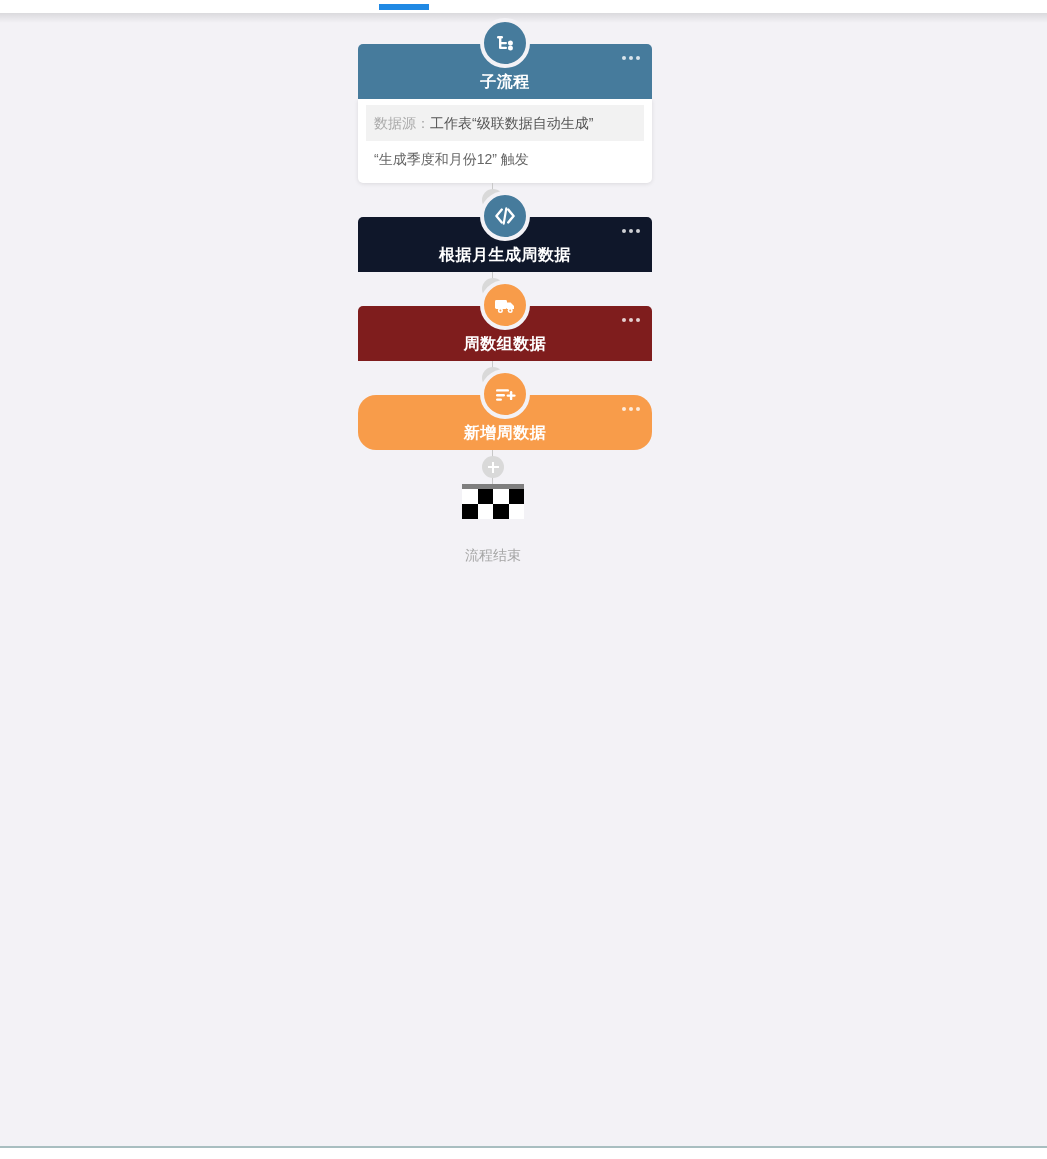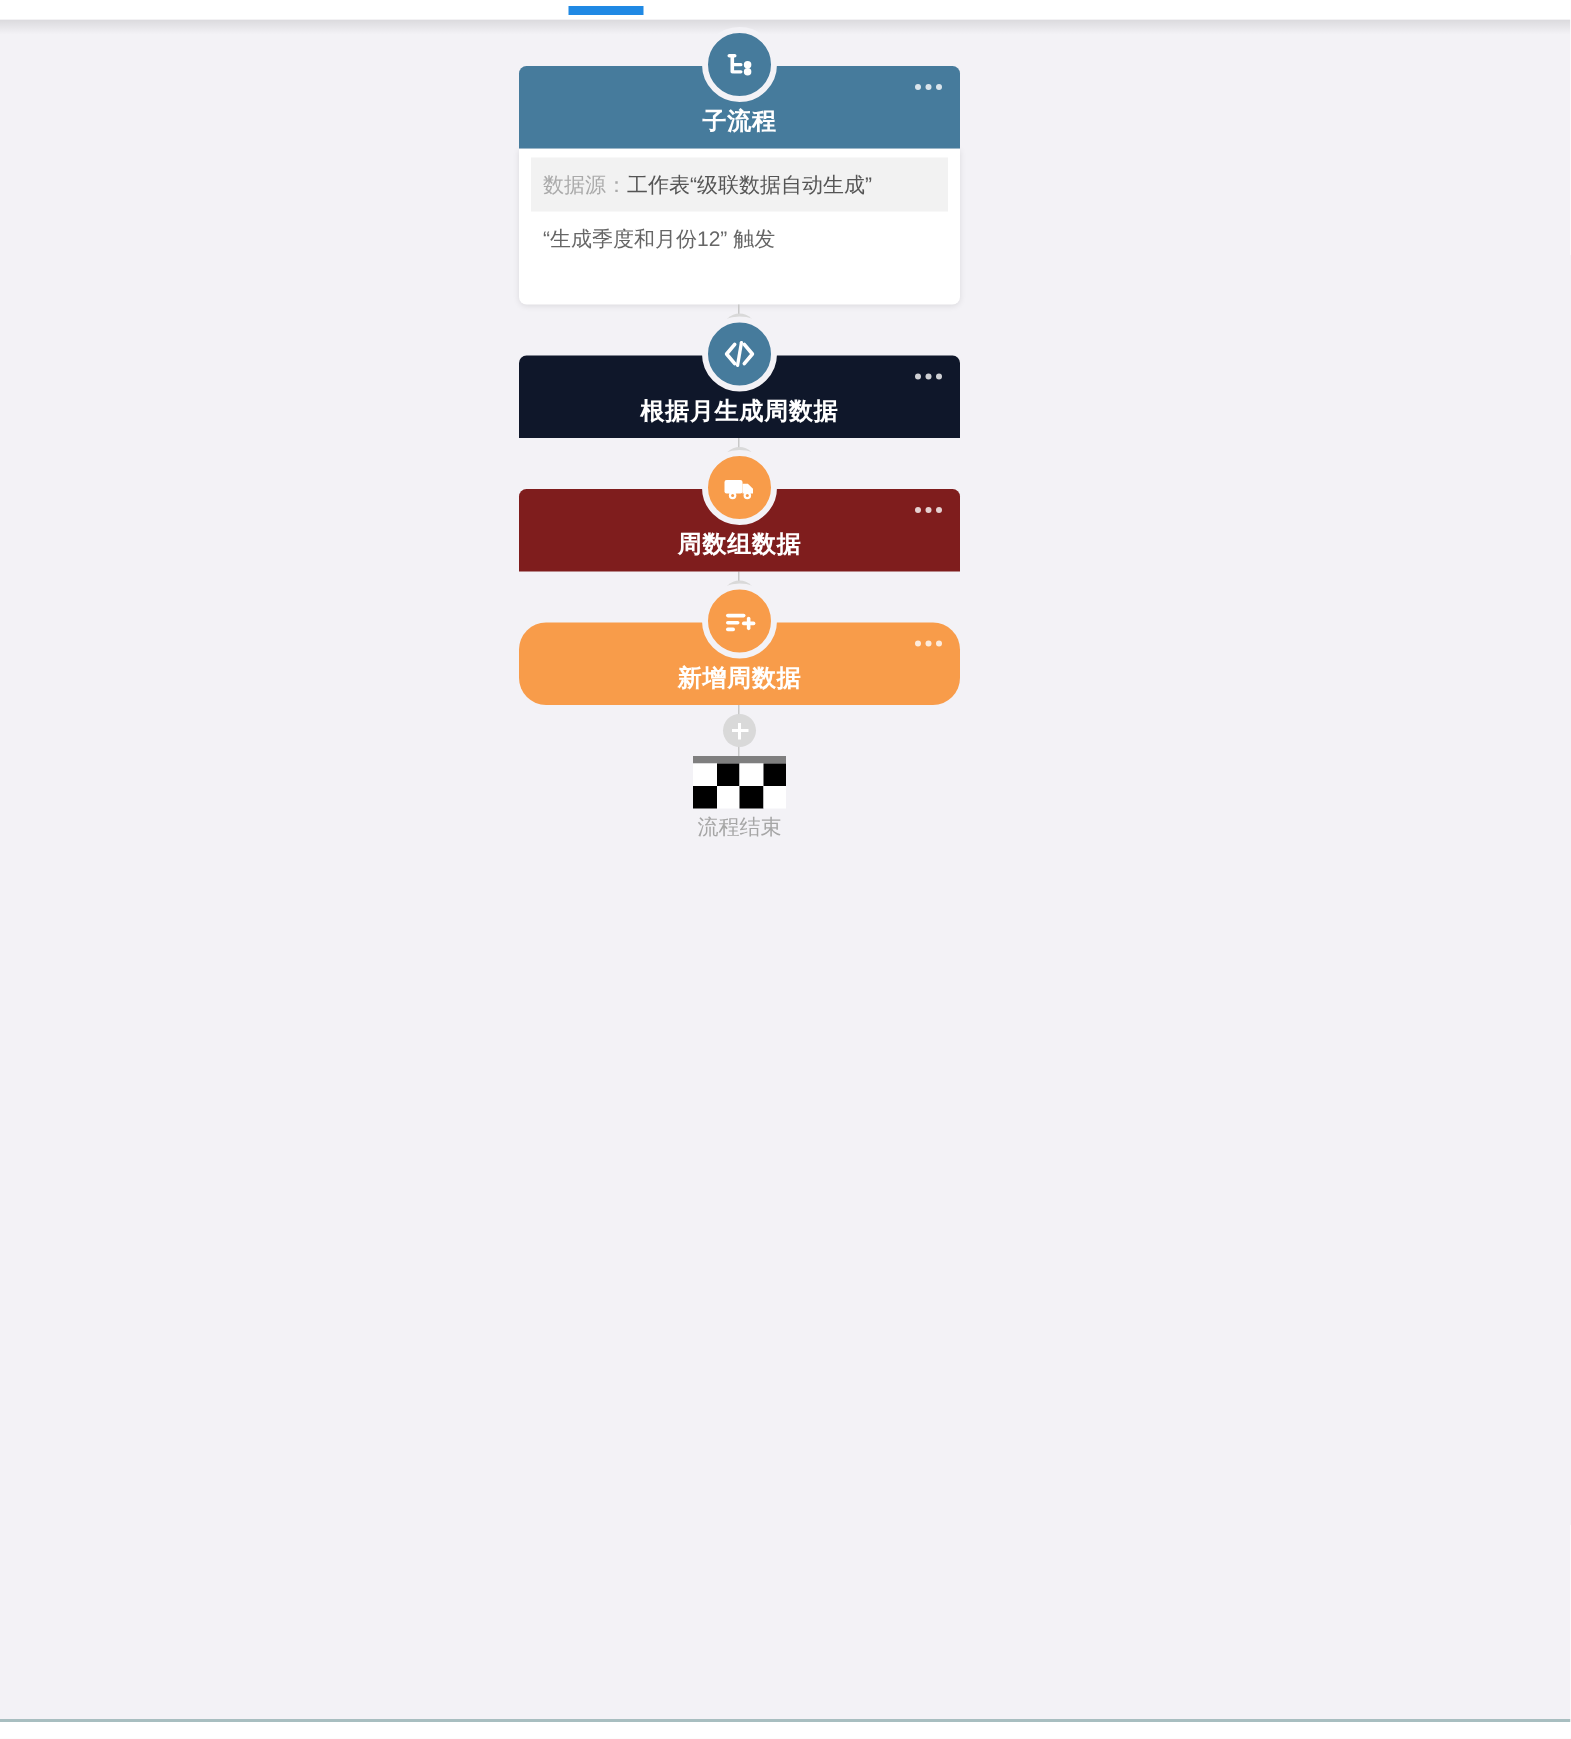--- a/index.html
+++ b/index.html
@@ -62,21 +62,21 @@
   }
 
   
   .flow {
     position: absolute;
     left: 346px; top: 31px;
     width: 294px;
   }
 
   
-  .node { position: relative; width: 294px; }
+  .node { position: relative; width: 294px; margin-left: 12px; }
 
   .node-icon {
     position: absolute;
     left: 50%;
     top: -26px;
     margin-left: -25px;
     width: 50px; height: 50px;
     border-radius: 50%;
     border: 4px solid #f3f2f6;
     display: flex;
@@ -113,21 +113,21 @@
   .node-menu i {
     width: 4px; height: 4px;
     border-radius: 50%;
     background: rgba(255,255,255,0.80);
     display: block;
   }
 
   .node-body {
     background: #ffffff;
     border-radius: 0 0 5px 5px;
-    padding: 6px 0 26px 0;
+    padding: 6px 0 6px 0;
     box-shadow: 0 1px 4px rgba(0,0,0,0.10);
   }
   .node-row {
     font-size: 14px;
     line-height: 20px;
     color: #666666;
     padding: 8px 16px;
   }
   .node-row.shaded {
     background: #f2f2f2;
@@ -188,21 +188,21 @@
   .flag-grid {
     width: 62px; height: 30px;
     display: grid;
     grid-template-columns: repeat(4, 1fr);
     grid-template-rows: repeat(2, 1fr);
   }
   .flag-grid span { display: block; }
   .sq-b { background: #000000; }
   .sq-w { background: #ffffff; }
   .end-label {
-    margin-top: 4px;
+    margin-top: 28px;
     font-size: 14px;
     color: #a6a6a6;
     line-height: 16px;
   }
 </style>
 </head>
 <body>
 
 <div id="app">
 

